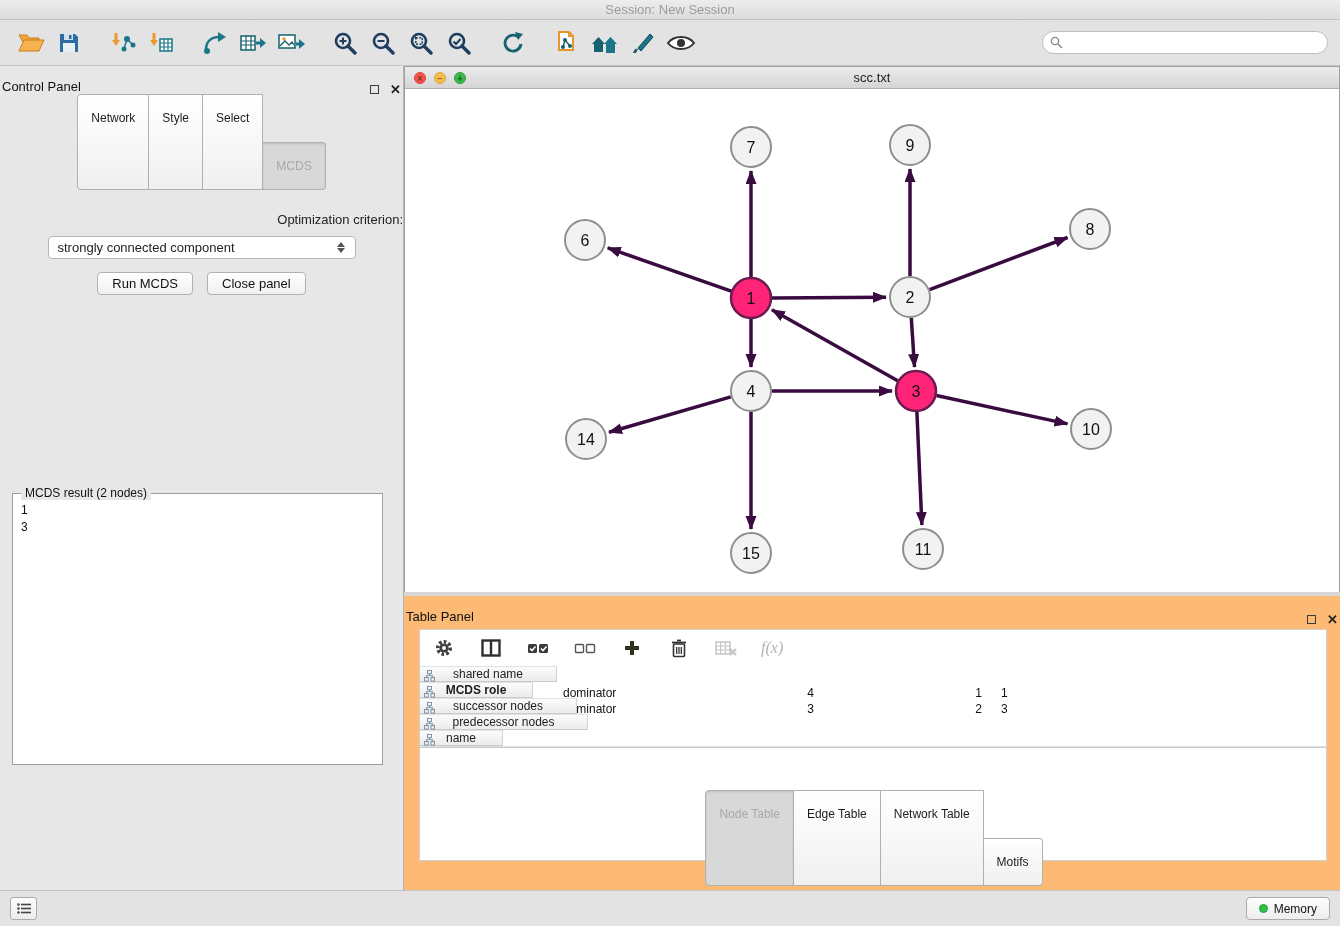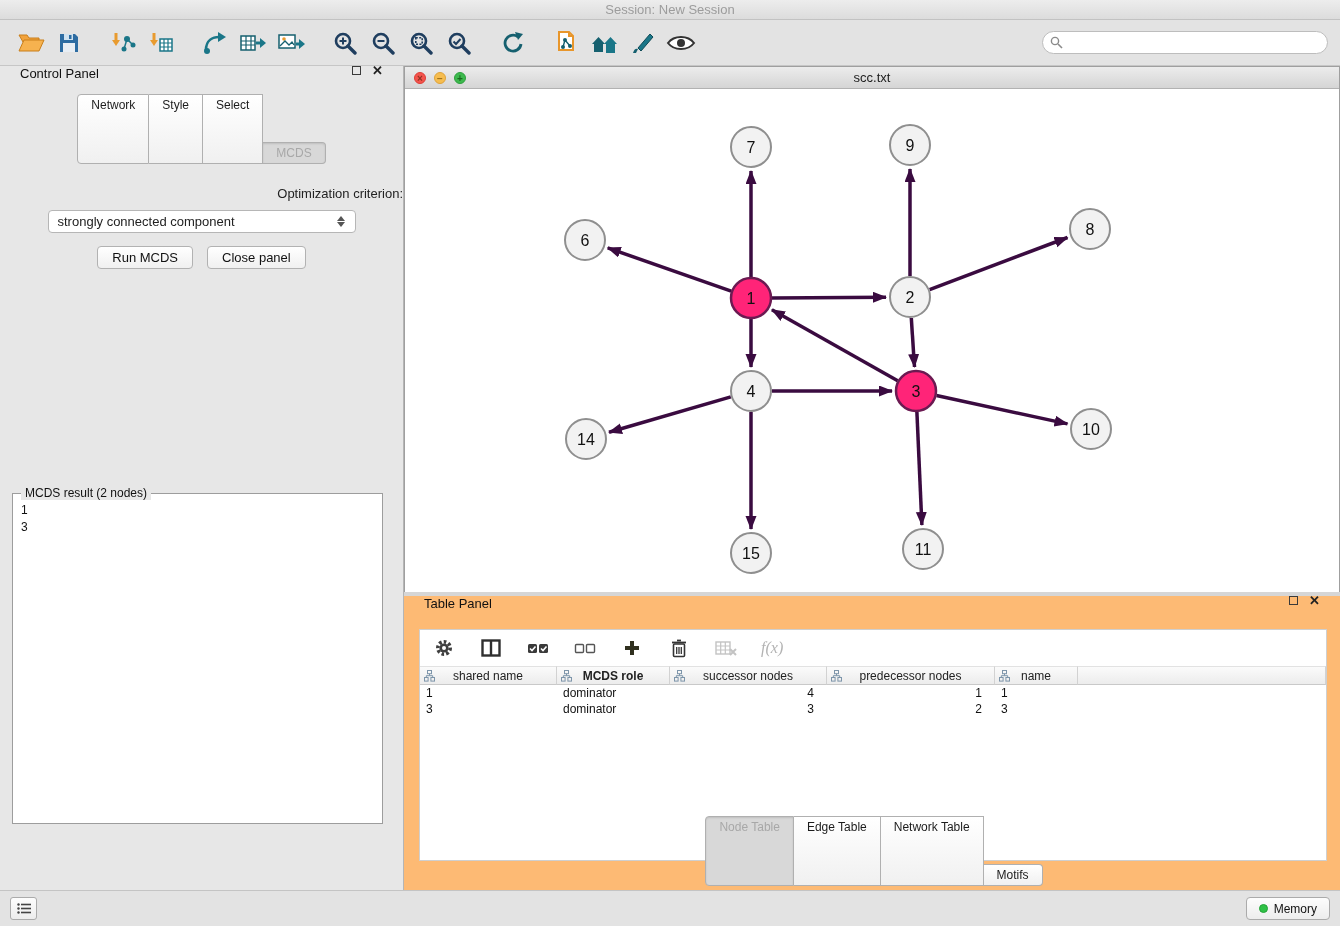--- a/index.html
+++ b/index.html
@@ -17,43 +17,43 @@
   .tbtn { width:38px; height:38px; display:flex; align-items:center; justify-content:center; }
   .tgap { width:16px; flex:none; }
   .search-wrap { margin-left:auto; position:relative; }
   .search-wrap svg { position:absolute; left:8px; top:5px; }
   .search-input { width:286px; height:23px; border-radius:12px; border:1px solid #bdbdbd;
     background:#fff; padding:0 10px 0 26px; font-size:12px; outline:none; }
 
   
   .seg-group { display:flex; justify-content:center; }
   .seg-tab { border:1px solid #b0b0b0; border-left:none; background:linear-gradient(#ffffff,#f0f0f0);
-    padding:3px 13px; font-size:12px; color:#1c1c1c; cursor:default; white-space:nowrap; }
+    padding:16px 13px; font-size:12px; color:#1c1c1c; cursor:default; white-space:nowrap; }
   .seg-tab:first-child { border-left:1px solid #b0b0b0; border-radius:4px 0 0 4px; }
   .seg-tab:last-child { border-radius:0 4px 4px 0;margin-top:48px; }
   .seg-tab.active { background:#d8d8d8; color:#a8a8a8; box-shadow:inset 0 1px 2px rgba(0,0,0,.12); }
 
   
   .control-panel { position:absolute; top:66px; left:0; width:404px; height:824px;
     background:#e7e7e7; border-right:1px solid #b5b5b5; }
-  .panel-header { height:28px; display:flex; align-items:flex-start; padding:0 20px; font-size:13px; color:#111; }
+  .panel-header { height:28px; display:flex; align-items:flex-end; padding:0 2px; font-size:13px; color:#111; }
   .win-ctrls { margin-left:auto; display:flex; gap:11px; align-items:center; }
   .wc-max { width:9px; height:9px; border:1.5px solid #3a3a3a; display:inline-block; }
   .wc-close { font-size:13px; color:#222; line-height:9px; font-weight:bold; }
   .cp-opt-label { text-align:right; margin-top:22px; font-size:13px; }
   .cp-select { width:308px; height:23px; margin:9px auto 0; background:#fff; border:1px solid #b6b6b6;
     border-radius:4px; display:flex; align-items:center; padding:0 10px 0 9px; font-size:13px; }
   .cp-select .stepper { margin-left:auto; display:flex; flex-direction:column; gap:1px; }
   .stepper i { width:0; height:0; border-left:4px solid transparent; border-right:4px solid transparent; display:block; }
   .stepper .up { border-bottom:5px solid #555; }
   .stepper .dn { border-top:5px solid #555; }
   .cp-buttons { display:flex; justify-content:center; gap:14px; margin-top:13px; }
   .btn { background:linear-gradient(#ffffff,#f0f0f0); border:1px solid #b2b2b2; border-radius:4px;
     padding:3px 14px; font-size:13px; color:#111; }
-  .result-fieldset { position:absolute; left:12px; top:427px; width:371px; height:331px;
+  .result-fieldset { position:absolute; left:12px; top:427px; width:371px; height:272px;
     border:1px solid #9d9d9d; background:#fff; }
   .result-legend { position:absolute; top:-8px; left:8px; background:#e7e7e7; padding:0 4px; font-size:12px; color:#111; }
   .result-lines { padding:8px 8px; font-size:12px; line-height:17px; color:#111; }
 
   
   .network-window { position:absolute; left:404px; top:66px; width:936px; height:526px;
     border:1px solid #9f9f9f; background:#fff; }
   .nw-titlebar { height:22px; background:linear-gradient(#ececec,#d5d5d5); border-bottom:1px solid #b2b2b2;
     position:relative; text-align:center; font-size:13px; line-height:21px; color:#1c1c1c; }
   .traffic { position:absolute; left:9px; top:5px; display:flex; gap:8px; }
@@ -64,21 +64,21 @@
   .tl.grn { background:#3db94d; border:1px solid #2da03e; color:rgba(10,70,10,.7); }
   #graph-svg { display:block; background:#fff; }
 
   
   .table-panel { position:absolute; left:404px; top:596px; width:936px; height:294px; background:#fdba74; }
   .tp-inner { position:absolute; left:15px; top:33px; width:908px; height:232px;
     background:#fff; border:1px solid #cfcfcf; overflow:hidden; }
   .tp-toolbar { height:36px; display:flex; align-items:center; gap:23px; padding:0 12px; background:#fff; }
   .tp-toolbar .tbtn { width:24px; height:24px; }
   .fx-label { font-family:"Liberation Serif",serif; font-style:italic; font-size:16px; color:#b3b3b3; }
-  .thead { display:flex; height:19px; }
+  .thead { display:flex; height:19px;flex-direction:column; }
   .th { position:relative; display:flex; align-items:center; justify-content:center;
     background:linear-gradient(#fbfbfb,#ececec); border-right:1px solid #d2d2d2;
     border-top:1px solid #e2e2e2; border-bottom:1px solid #c9c9c9; font-size:12px; color:#222; flex:none; }
   .th .col-icon { position:absolute; left:4px; top:3px; }
   .th.filler { flex:1; }
   .tr { display:flex; height:16px; align-items:center; }
   .td { font-size:12px; color:#111; flex:none; overflow:hidden; white-space:nowrap; }
   .td.left { text-align:left; padding:0 6px; }
   .td.right { text-align:right; padding:0 13px; }
   .tp-tabs { position:absolute; left:4px; right:0; bottom:4px; display:flex; justify-content:center; }

